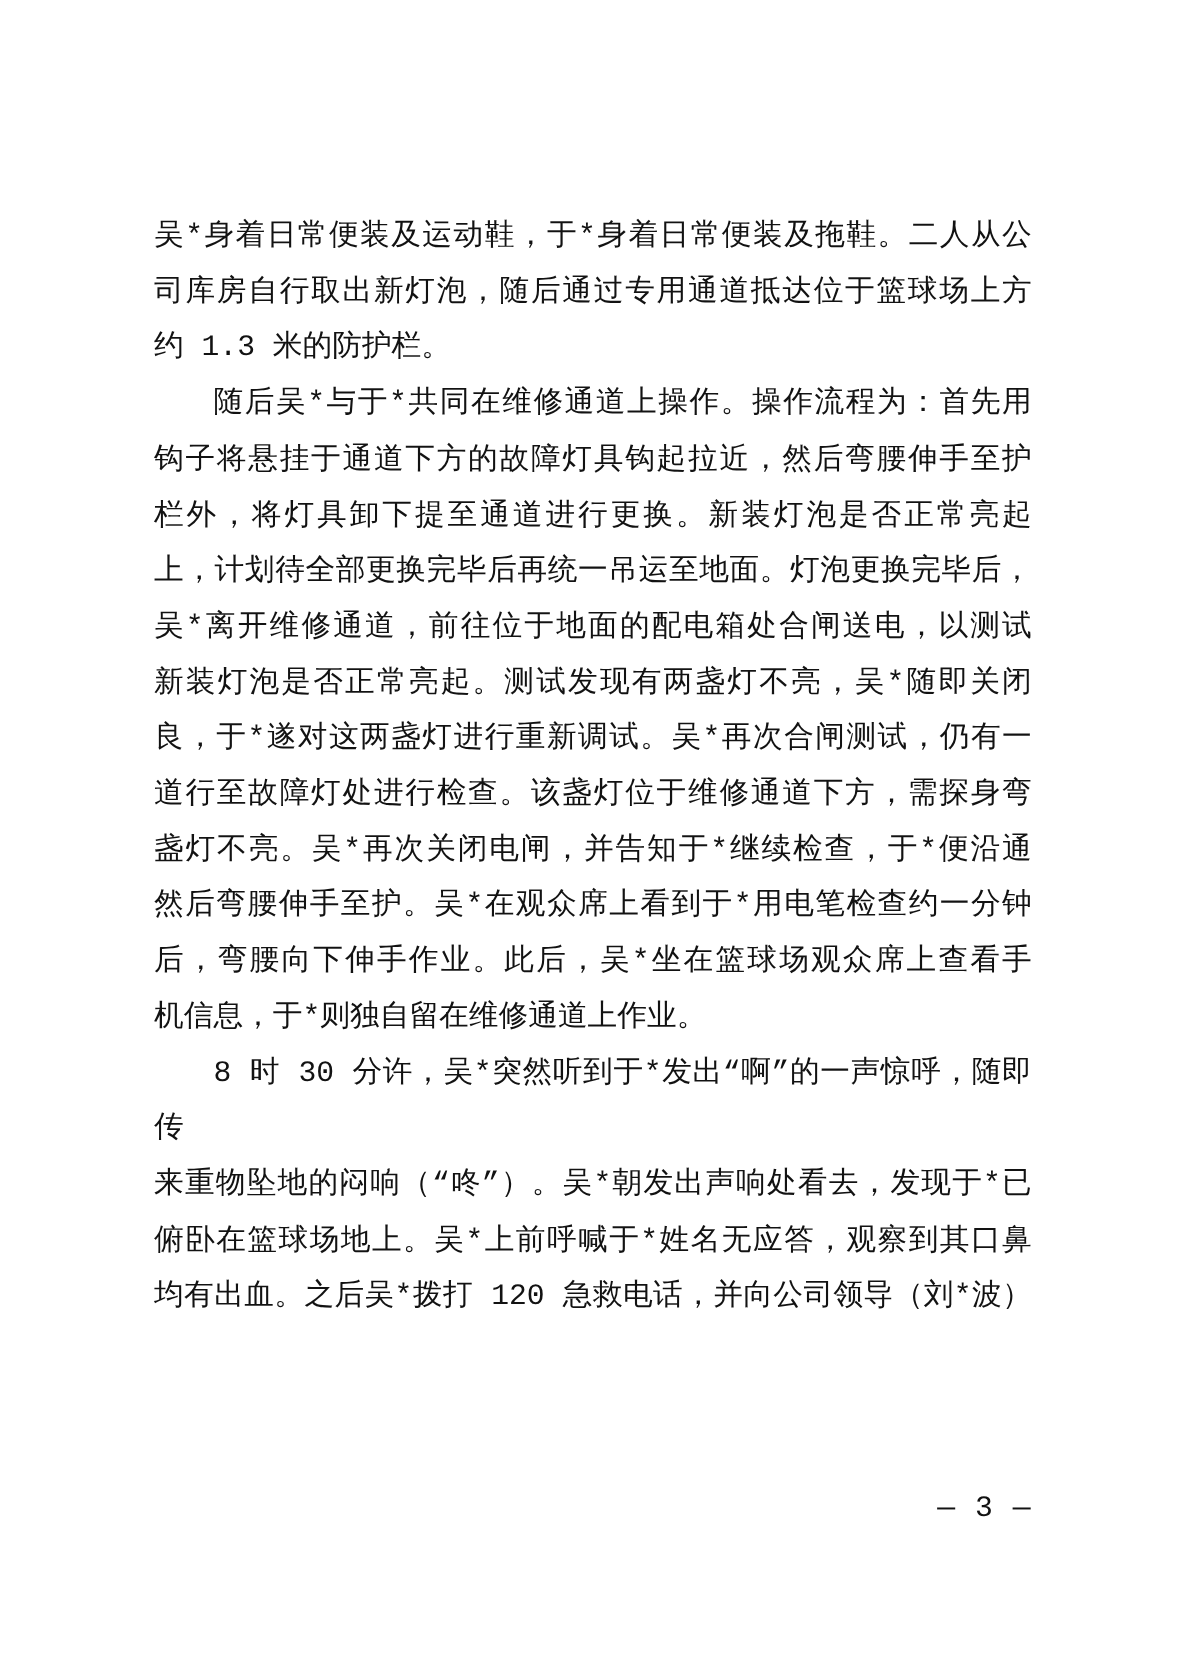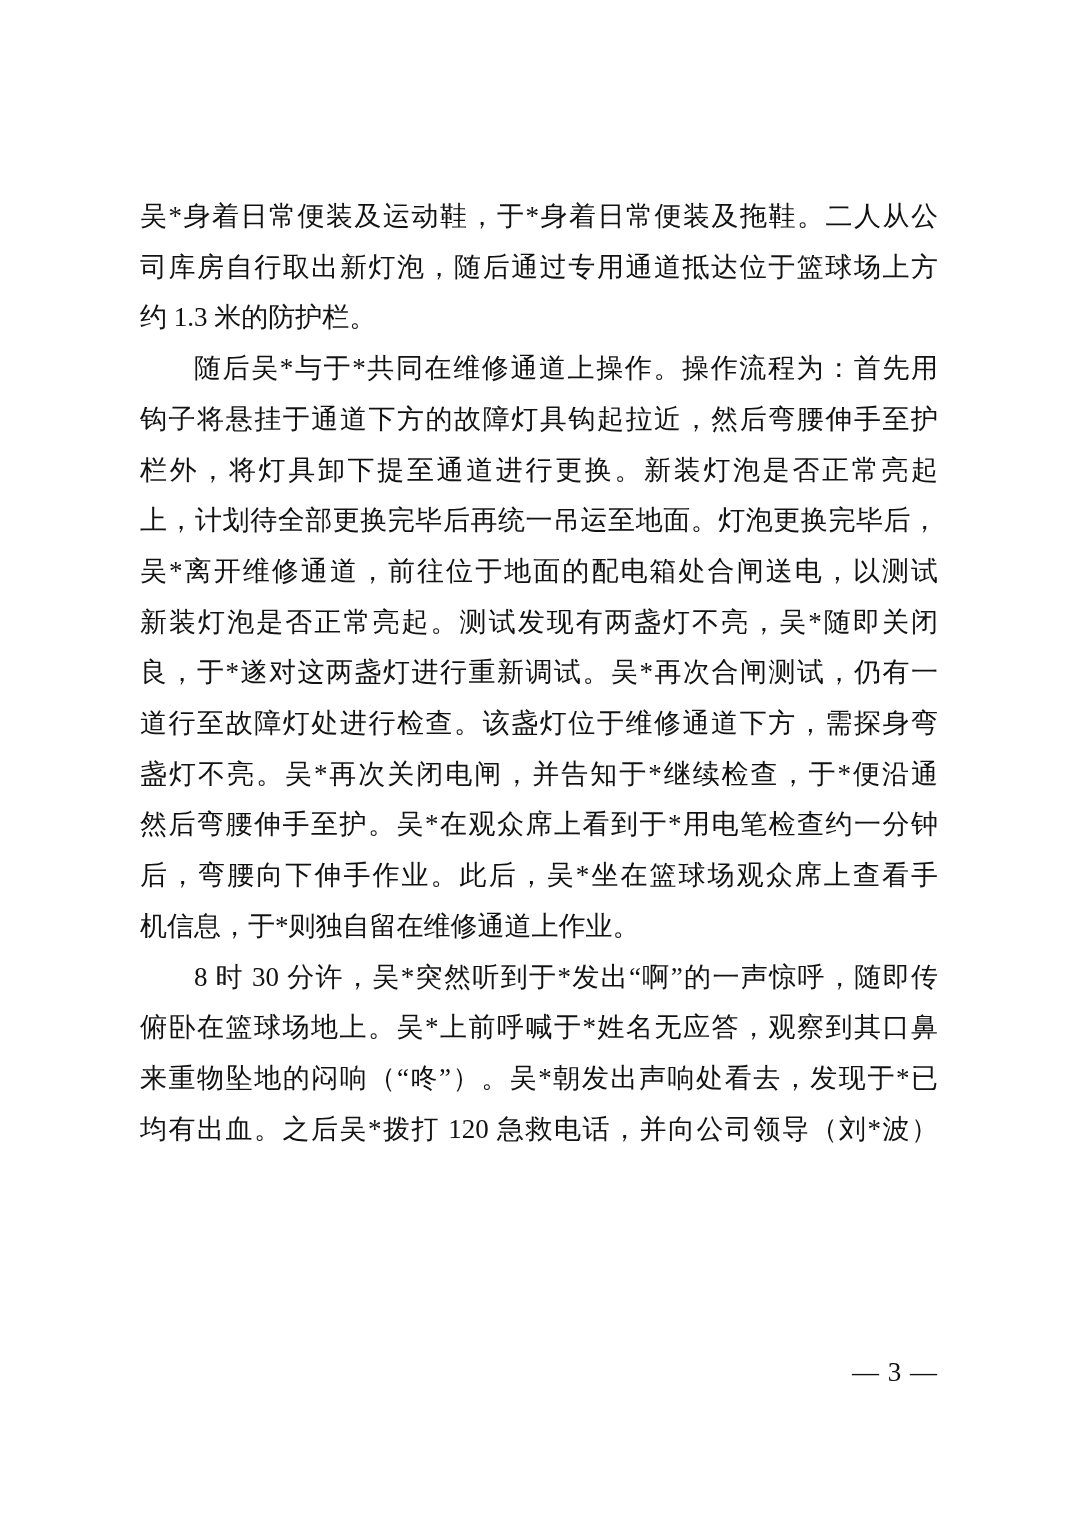--- a/index.html
+++ b/index.html
@@ -6,21 +6,21 @@
     margin: 0;
     padding: 0;
     background: #e8e8e8;
   }
   .page {
     position: relative;
     width: 1074px;
     height: 1520px;
     background: #ffffff;
     overflow: hidden;
-    font-family: Liberation Serif, serif;
+    font-family: Liberation Mono, monospace;
     color: #121212;
   }
   .text-block {
     position: absolute;
     left: 140px;
     top: 191px;
     width: 798px;
     font-size: 27px;
     line-height: 50.7px;
     font-weight: 400;
@@ -82,22 +82,22 @@
       <div class="line">良，于*遂对这两盏灯进行重新调试。吴*再次合闸测试，仍有一</div>
       <div class="line">道行至故障灯处进行检查。该盏灯位于维修通道下方，需探身弯</div>
       <div class="line">盏灯不亮。吴*再次关闭电闸，并告知于*继续检查，于*便沿通</div>
       <div class="line">然后弯腰伸手至护。吴*在观众席上看到于*用电笔检查约一分钟</div>
       <div class="line">后，弯腰向下伸手作业。此后，吴*坐在篮球场观众席上查看手</div>
       <div class="line">机信息，于*则独自留在维修通道上作业。</div>
     </div>
 
     <div class="paragraph continues">
       <div class="line">8 时 30 分许，吴*突然听到于*发出“啊”的一声惊呼，随即传</div>
+      <div class="line">来重物坠地的闷响（“咚”）。吴*朝发出声响处看去，发现于*已</div>
       <div class="line">俯卧在篮球场地上。吴*上前呼喊于*姓名无应答，观察到其口鼻</div>
-      <div class="line">来重物坠地的闷响（“咚”）。吴*朝发出声响处看去，发现于*已</div>
       <div class="line">均有出血。之后吴*拨打 120 急救电话，并向公司领导（刘*波）</div>
     </div>
 
   </div>
 
   <div class="page-footer">— 3 —</div>
 
 </div>
 
 </body></html>

